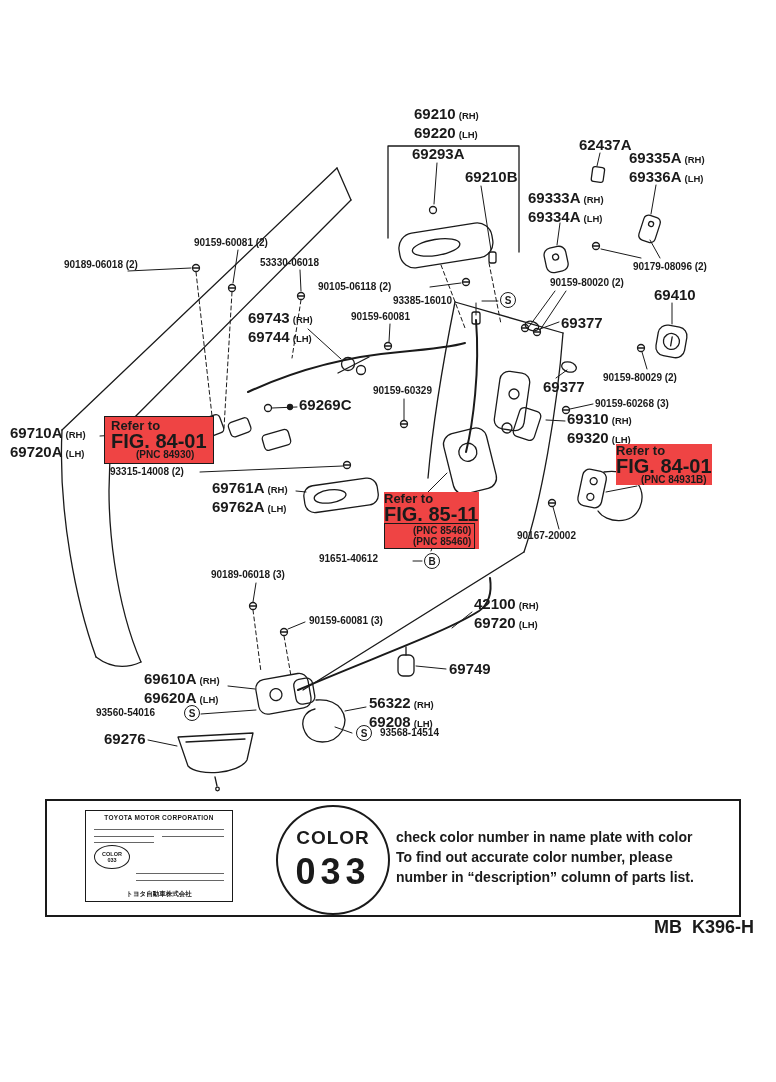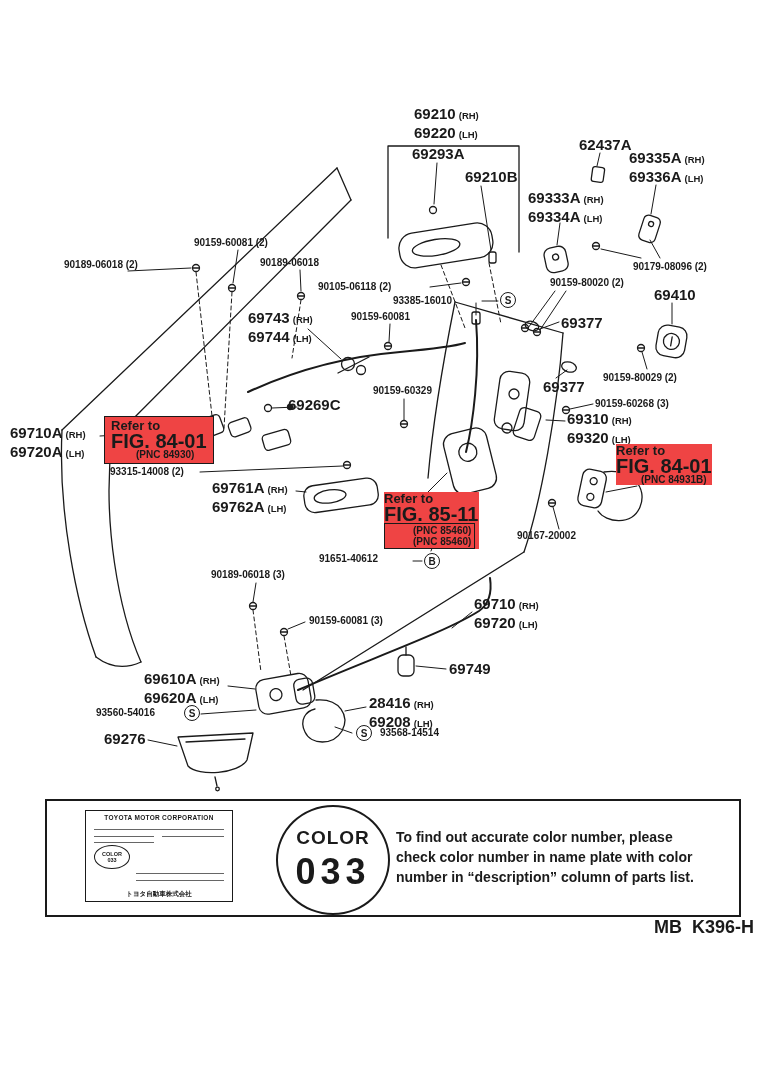--- a/index.html
+++ b/index.html
@@ -267,39 +267,39 @@
     <div class="row"><span>69335A</span><span class="sfx">(RH)</span></div>
     <div class="row"><span>69336A</span><span class="sfx">(LH)</span></div>
   </div>
   <div class="lbl f16" style="left:465px;top:169px"><span>69210B</span></div>
   <div class="lbl f16" style="left:528px;top:190px">
     <div class="row"><span>69333A</span><span class="sfx">(RH)</span></div>
     <div class="row"><span>69334A</span><span class="sfx">(LH)</span></div>
   </div>
   <div class="lbl f13" style="left:194px;top:236px"><span>90159-60081 (2)</span></div>
   <div class="lbl f13" style="left:64px;top:258px"><span>90189-06018 (2)</span></div>
-  <div class="lbl f13" style="left:260px;top:256px"><span>90189-06018</span></div>
+  <div class="lbl f13" style="left:260px;top:256px"><span>53330-06018</span></div>
   <div class="lbl f13" style="left:633px;top:260px"><span>90179-08096 (2)</span></div>
   <div class="lbl f13" style="left:318px;top:280px"><span>90105-06118 (2)</span></div>
   <div class="lbl f13" style="left:550px;top:276px"><span>90159-80020 (2)</span></div>
   <div class="lbl f13" style="left:393px;top:294px"><span>93385-16010</span></div>
   <div class="circ" style="left:500px;top:292px">
       <span>S</span>
     </div>
   <div class="lbl f16" style="left:654px;top:287px"><span>69410</span></div>
   <div class="lbl f16" style="left:248px;top:310px">
     <div class="row"><span>69743</span><span class="sfx">(RH)</span></div>
     <div class="row"><span>69744</span><span class="sfx">(LH)</span></div>
   </div>
   <div class="lbl f13" style="left:351px;top:310px"><span>90159-60081</span></div>
   <div class="lbl f16" style="left:561px;top:315px"><span>69377</span></div>
   <div class="lbl f13" style="left:373px;top:384px"><span>90159-60329</span></div>
   <div class="lbl f16" style="left:543px;top:379px"><span>69377</span></div>
   <div class="lbl f13" style="left:603px;top:371px"><span>90159-80029 (2)</span></div>
-  <div class="lbl f16" style="left:288px;top:397px"><span>69269C</span></div>
+  <div class="lbl f16" style="left:299px;top:397px"><span>69269C</span></div>
   <div class="lbl f13" style="left:595px;top:397px"><span>90159-60268 (3)</span></div>
   <div class="lbl f16" style="left:567px;top:411px">
     <div class="row"><span>69310</span><span class="sfx">(RH)</span></div>
     <div class="row"><span>69320</span><span class="sfx">(LH)</span></div>
   </div>
   <div class="lbl f16" style="left:10px;top:425px">
     <div class="row"><span>69710A</span><span class="sfx">(RH)</span></div>
     <div class="row"><span>69720A</span><span class="sfx">(LH)</span></div>
   </div>
   <div class="referbox" style="left:104px;top:416px">
@@ -325,35 +325,35 @@
       <div class="r3">(PNC 85460)</div>
     </div>
   </div>
   <div class="lbl f13" style="left:517px;top:529px"><span>90167-20002</span></div>
   <div class="lbl f13" style="left:319px;top:552px"><span>91651-40612</span></div>
   <div class="circ" style="left:424px;top:553px">
       <span>B</span>
     </div>
   <div class="lbl f13" style="left:211px;top:568px"><span>90189-06018 (3)</span></div>
   <div class="lbl f16" style="left:474px;top:596px">
-    <div class="row"><span>69710</span><span class="sfx">(RH)</span></div>
+    <div class="row"><span>42100</span><span class="sfx">(RH)</span></div>
     <div class="row"><span>69720</span><span class="sfx">(LH)</span></div>
   </div>
   <div class="lbl f13" style="left:309px;top:614px"><span>90159-60081 (3)</span></div>
   <div class="lbl f16" style="left:449px;top:661px"><span>69749</span></div>
   <div class="lbl f16" style="left:144px;top:671px">
     <div class="row"><span>69610A</span><span class="sfx">(RH)</span></div>
     <div class="row"><span>69620A</span><span class="sfx">(LH)</span></div>
   </div>
   <div class="lbl f13" style="left:96px;top:706px"><span>93560-54016</span></div>
   <div class="circ" style="left:184px;top:705px">
       <span>S</span>
     </div>
   <div class="lbl f16" style="left:369px;top:695px">
-    <div class="row"><span>28416</span><span class="sfx">(RH)</span></div>
+    <div class="row"><span>56322</span><span class="sfx">(RH)</span></div>
     <div class="row"><span>69208</span><span class="sfx">(LH)</span></div>
   </div>
   <div class="circ" style="left:356px;top:725px">
       <span>S</span>
     </div>
   <div class="lbl f13" style="left:380px;top:726px"><span>93568-14514</span></div>
   <div class="lbl f16" style="left:104px;top:731px"><span>69276</span></div>
 
   <div class="panel" style="left:45px;top:799px;width:692px;height:114px"></div>
 
@@ -371,20 +371,20 @@
     </div>
     <div class="plate-bottom">トヨタ自動車株式会社</div>
   </div>
 
   <div class="color-ellipse" style="left:276px;top:805px;width:110px;height:106px">
     <div class="cword">COLOR</div>
     <div class="cnum">033</div>
   </div>
 
   <div class="note" style="left:396px;top:827px;width:340px">
+    <div>check color number in name plate with color</div>
     <div>To find out accurate color number, please</div>
-    <div>check color number in name plate with color</div>
     <div>number in “description” column of parts list.</div>
   </div>
 
   <div class="pagecode" style="left:654px;top:917px">MB  K396-H</div>
 
 </div>
 
 </body></html>

